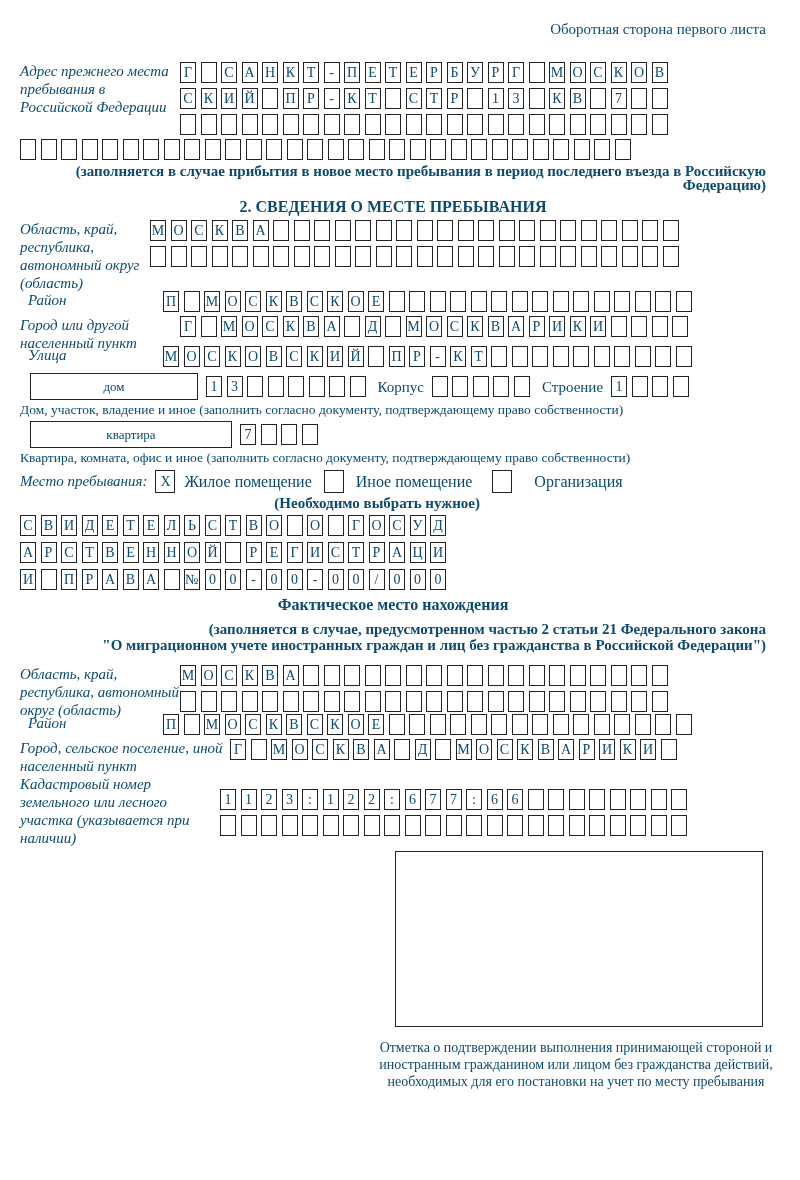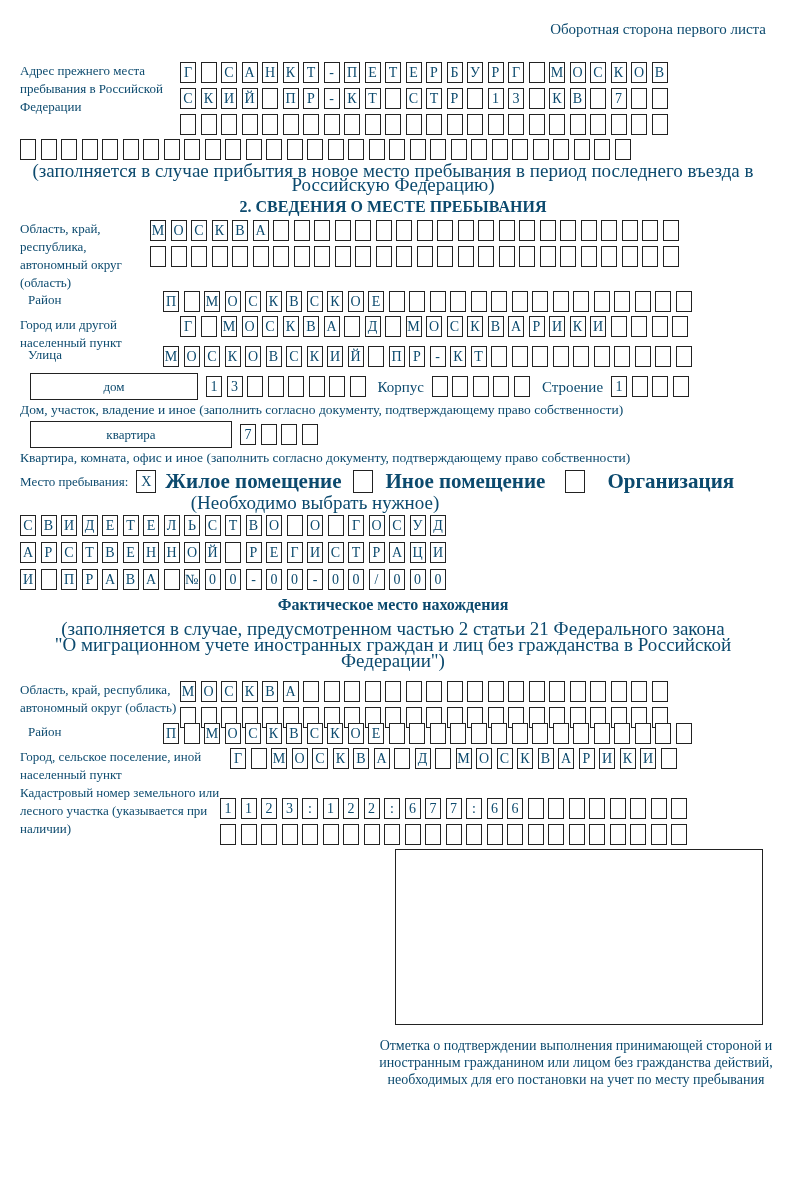--- a/index.html
+++ b/index.html
@@ -4,36 +4,36 @@
 <style>
   * { box-sizing: border-box; }
   html,body { margin:0; padding:0; background:#fff; }
   .page {
     width:800px; height:1180px; background:#ffffff; color:#0c4a6e;
     font-family:"Liberation Serif","DejaVu Serif",serif;
     padding:20px 34px 0 20px; overflow:hidden; position:relative;
   }
   .hdr { text-align:right; font-size:15px; line-height:18px; height:18px; margin-bottom:24px; }
   .frow { display:flex; align-items:flex-start; }
-  .flabel { font-size:13px; line-height:18px; flex:0 0 auto; }
+  .flabel { font-size:15px; line-height:18px; flex:0 0 auto;font-style:italic; }
   .cellrows { display:flex; flex-direction:column; gap:5px; flex:0 0 auto; }
   .cells { display:flex; gap:4.5px; flex:0 0 auto; }
   .cell {
     flex:0 0 auto; width:16px; height:21px; border:1.5px solid #222;
     display:flex; align-items:center; justify-content:center;
     font-size:14px; line-height:1; background:#fff;
   }
-  .note { font-size:19px; line-height:14px; text-align:center; }
+  .note { font-size:15px; line-height:14px; text-align:right;font-weight:bold; }
   .lnote { font-size:13.5px; line-height:14px; text-align:left; }
   .title { font-size:16px; font-weight:bold; text-align:center; line-height:18px; }
   .wbox { border:1.5px solid #222; height:27px; display:flex; align-items:center; justify-content:center; font-size:13px; flex:0 0 auto; }
   .inline-label { font-size:15px; line-height:24px; flex:0 0 auto; }
   .vrow { align-items:center; }
   .cbox { width:20px; height:23px; border:1.5px solid #222; display:inline-flex; align-items:center; justify-content:center; font-size:14px; flex:0 0 auto; }
-  .opt { font-size:21px; line-height:23px; flex:0 0 auto;font-weight:bold; }
+  .opt { font-size:16px; line-height:23px; flex:0 0 auto; }
   .stamp-box { width:368px; height:176px; border:1.5px solid #222; margin-left:375px; }
   .stamp-note { width:420px; margin-left:346px; text-align:center; font-size:14px; line-height:17px; margin-top:12px; }
   .lw130 { width:130px; } .lw135 { width:135px;margin-left:8px; } .lw160 { width:160px; }
   .lw200 { width:200px; } .lw210 { width:210px; } .lw233 { width:233px; }
 </style>
 </head>
 <body>
 
 <div class="page">
 

